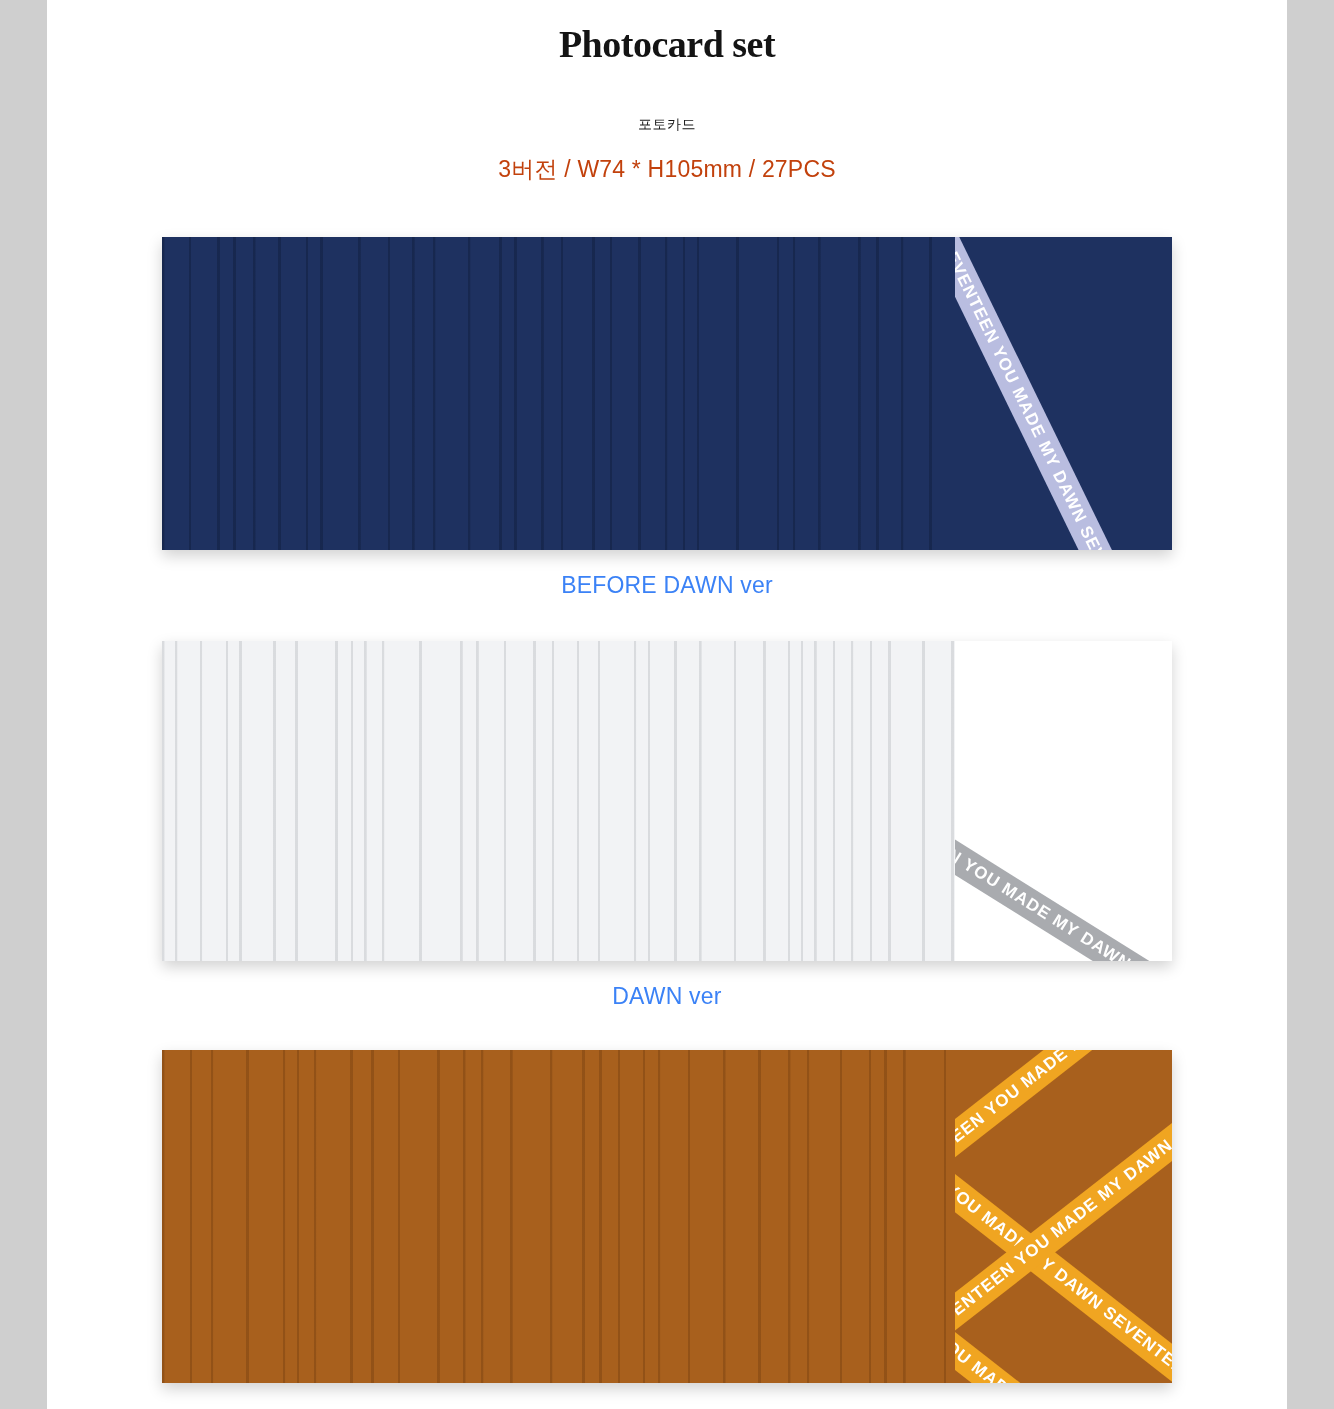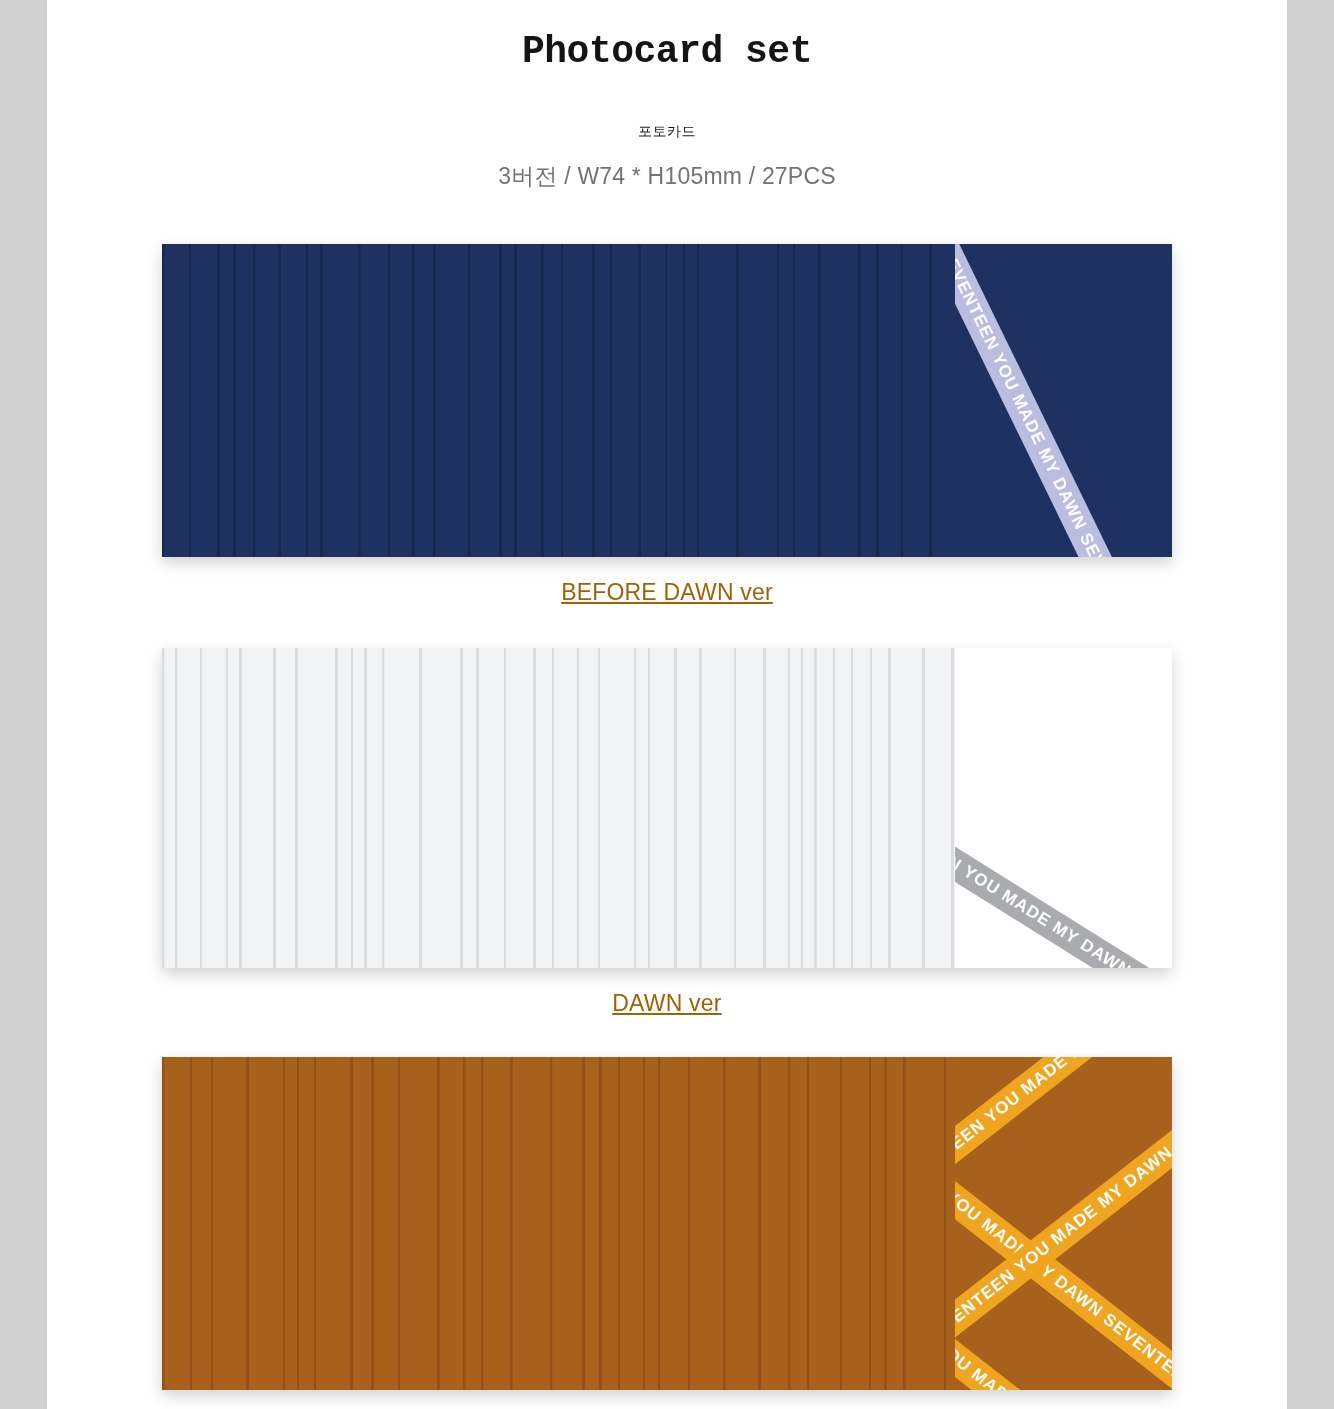--- a/index.html
+++ b/index.html
@@ -15,40 +15,40 @@
   }
   .page {
     position: absolute;
     left: 47px;
     top: 0;
     width: 1240px;
     height: 1409px;
     background: #ffffff;
   }
   .title {
-    margin: 8px;
+    margin: 0;
     padding-top: 22px;
     text-align: center;
     font-size: 38px;
     font-weight: bold;
     letter-spacing: -0.5px;
     color: #141414;
-    font-family: Liberation Mono, monospace;
+    font-family: Liberation Serif, serif;
   }
   .subtitle-kr {
     text-align: center;
     font-size: 14px;
     color: #141414;
     margin-top: 50px;
     letter-spacing: 0.5px;
   }
   .subtitle-spec {
     text-align: center;
     font-size: 23px;
-    color: #737373;
+    color: #c2410c;
     margin-top: 20px;
     letter-spacing: 0.2px;
   }
 
   .card-block {
     position: relative;
     margin: 0 auto;
     width: 1010px;
   }
   .card-block.first { margin-top: 52px; }
@@ -95,24 +95,23 @@
     font-weight: bold;
     letter-spacing: 1px;
     line-height: 30px;
     font-size: 17px;
     text-align: center;
   }
 
   .caption {
     text-align: center;
     font-size: 23px;
-    color: #a16207;
+    color: #3b82f6;
     margin-top: 22px;
     letter-spacing: 0.2px;
-    text-decoration: underline;
   }
 </style>
 </head>
 <body style="background: rgb(207, 207, 207);">
 
 <div class="page">
 
   <h1 class="title">Photocard set</h1>
   <div class="subtitle-kr">포토카드</div>
   <div class="subtitle-spec">3버전 / W74 * H105mm / 27PCS</div>

